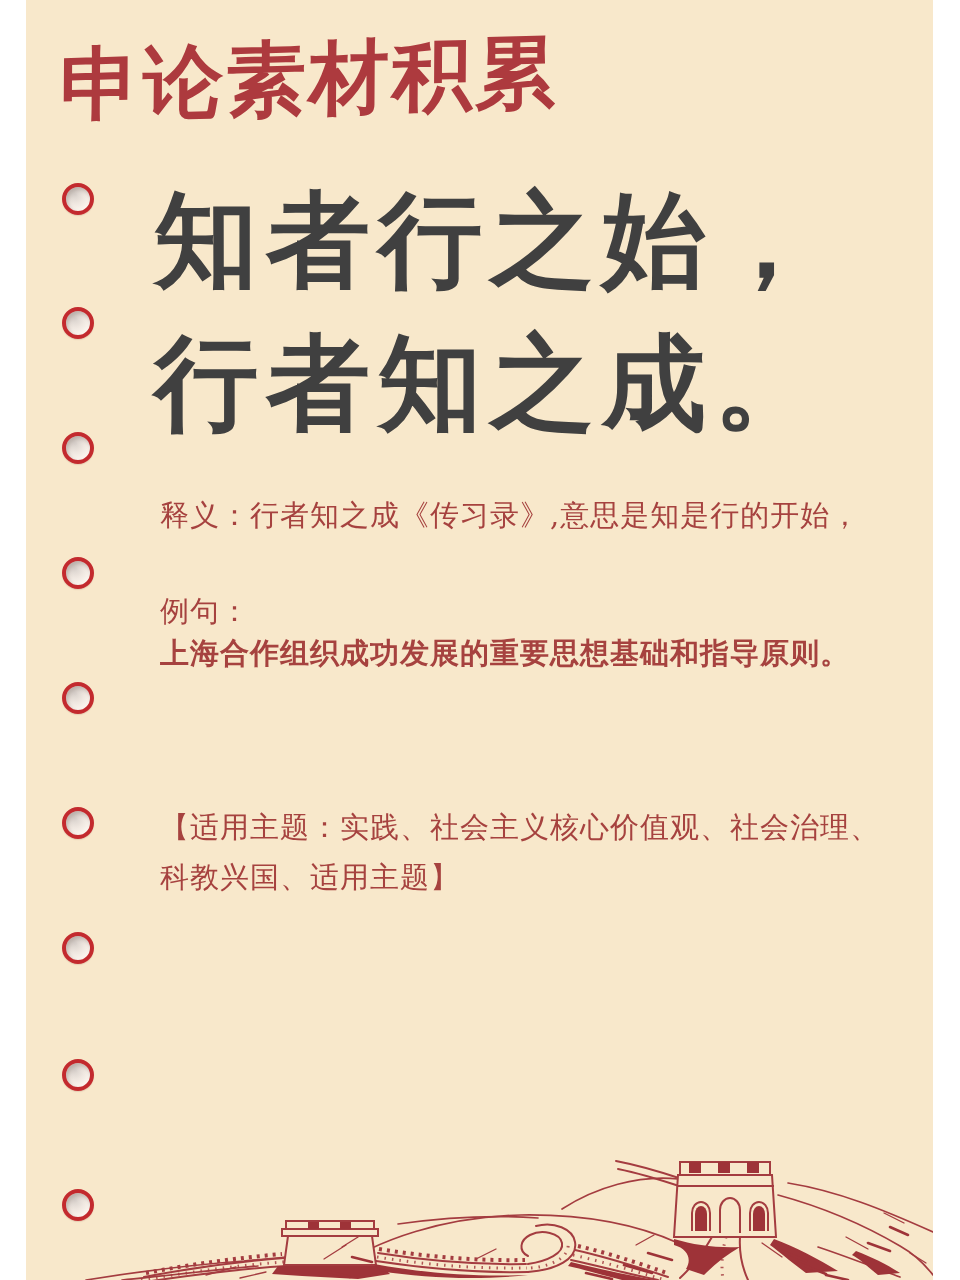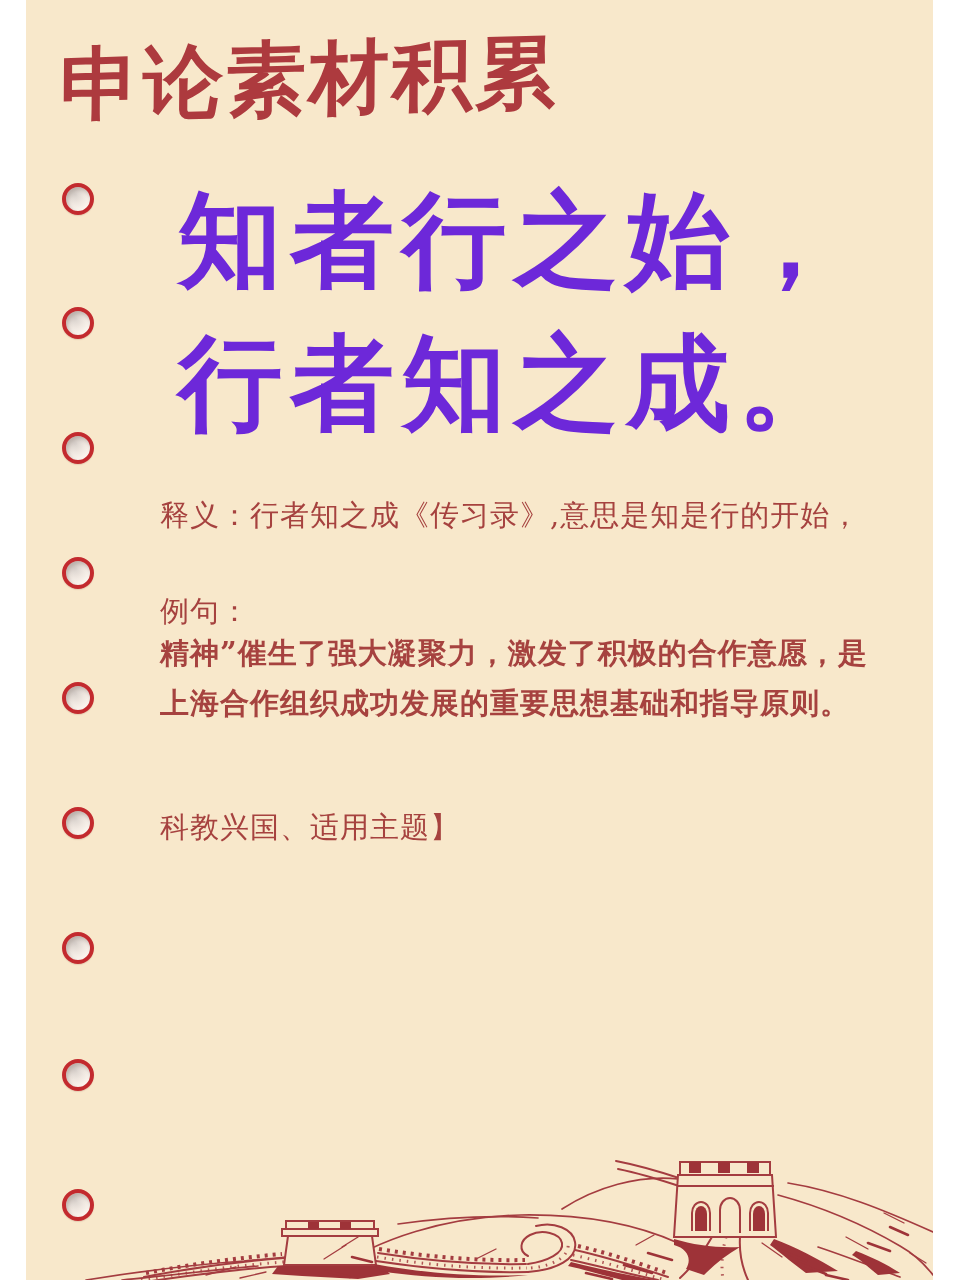--- a/index.html
+++ b/index.html
@@ -32,21 +32,21 @@
   .hole:nth-child(4){top:557px}
   .hole:nth-child(5){top:682px}
   .hole:nth-child(6){top:807px}
   .hole:nth-child(7){top:932px}
   .hole:nth-child(8){top:1059px}
   .hole:nth-child(9){top:1189px}
   
   .quote{
     position:absolute;left:128px;top:168px;
     font-size:104px;line-height:143px;font-weight:bold;
-    color:#6d28d9;letter-spacing:8px;white-space:nowrap;margin-left:24px;
+    color:#404040;letter-spacing:8px;white-space:nowrap;
   }
   
   .para{
     position:absolute;left:134px;width:710px;
     font-size:29px;line-height:50px;color:#A6423F;
     letter-spacing:1px;white-space:nowrap;
   }
   .para.shiyi{top:490px;}
   .para.liju-label{top:586px;}
   .para.liju{top:628px;font-weight:bold;}
@@ -79,25 +79,25 @@
     <div>行者知之成。</div>
   </div>
 
   <div class="para shiyi">
     <div>释义：行者知之成《传习录》,意思是知是行的开始，</div>
   </div>
 
   <div class="para liju-label">例句：</div>
 
   <div class="para liju">
-    <div>精神”催生了强大凝聚力，激发了积极的合作意愿，是</div>
     <div>上海合作组织成功发展的重要思想基础和指导原则。</div>
   </div>
 
   <div class="para themes">
+    <div>【适用主题：实践、社会主义核心价值观、社会治理、</div>
     <div>科教兴国、适用主题】</div>
   </div>
 
   <svg class="wall" viewBox="0 0 907 155" xmlns="http://www.w3.org/2000/svg">
 
     <g stroke="#A43C40" fill="none" stroke-width="1.7" stroke-linecap="round">
       <path d="M60,155 C110,147 162,140 218,136 C238,134 252,133 260,132"></path>
       <path d="M96,155 C140,151 186,145 232,141"></path>
       <path d="M300,150 C352,112 422,92 495,90 C560,89 612,100 652,118"></path>
       <path d="M372,99 C422,92 470,90 512,93"></path>

